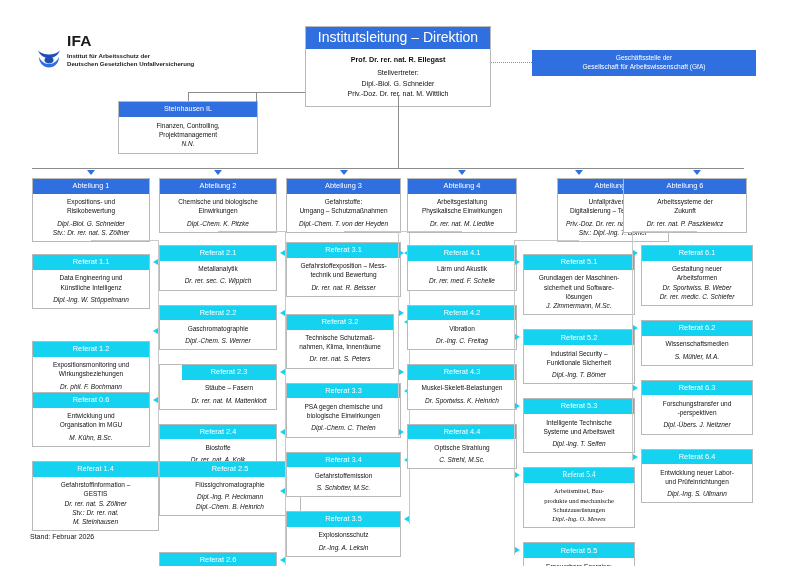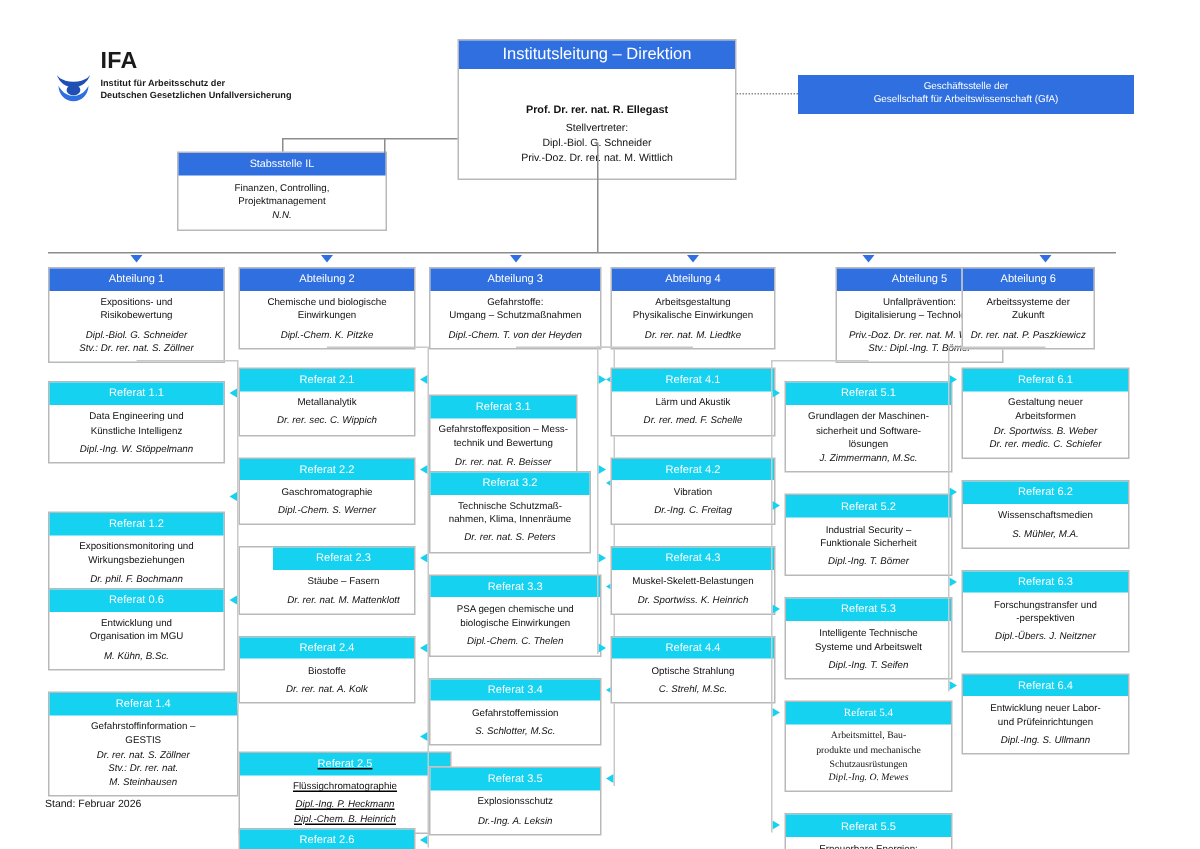--- a/index.html
+++ b/index.html
@@ -22,22 +22,22 @@
   .box { position: absolute; background: #ffffff; border: 1px solid #b9b9b9; }
   .hdr { color: #ffffff; text-align: center; font-size: 7.4px; line-height: 1.1; padding: 3.2px 2px 3.4px; }
   .hdr.blue { background: #2f6fe0; }
   .hdr.cyan { background: #14d2f0; }
   .body { text-align: center; color: #111; font-size: 6.5px; line-height: 1.42; padding: 3.5px 3px 4px; }
   .body .it { font-style: italic; }
   .body .sp { display: block; height: 3px; }
 
   
   #direktion { left: 305px; top: 26px; width: 186px; }
-  #direktion .hdr { font-size: 11px; }
-  #direktion .body { font-size: 7px; padding: 22px 4px 7px; line-height: 1.45; }
+  #direktion .hdr { font-size: 14px; }
+  #direktion .body { font-size: 7px; padding: 6px 4px 7px; line-height: 1.45; }
   #direktion .name { font-weight: bold; font-size: 7.2px; }
 
   #gfa { position: absolute; left: 532px; top: 50px; width: 224px; height: 26px;
          background: #2f6fe0; color: #fff; display: flex; align-items: center;
          justify-content: center; text-align: center; font-size: 6.6px; line-height: 1.35; }
 
   #stabsstelle { left: 118px; top: 101px; width: 140px; }
   #stabsstelle .hdr { font-size: 7.2px; }
   #stabsstelle .body { font-size: 6.5px; padding: 4px 3px 5px; }
 
@@ -92,21 +92,21 @@
 
   <div id="gfa">
     <div>
       <div>Geschäftsstelle der</div>
       <div>Gesellschaft für Arbeitswissenschaft (GfA)</div>
     </div>
   </div>
   <div class="dotted" style="left:491px; top:62px; width:41px;"></div>
 
   <div class="box" id="stabsstelle">
-    <div class="hdr blue">Stabsstelle IL</div>
+    <div class="hdr blue">Steinhausen IL</div>
     <div class="body">
       <div>Finanzen, Controlling,</div>
       <div>Projektmanagement</div>
       <div class="it">N.N.</div>
     </div>
   </div>
 
   <div class="ln vline" style="left:305px; top:62px; width:0; border-left:1px solid #8c8c8c; height:0;"></div>
   <div class="ln hline" style="left:256px; top:92px; width:49px;"></div>
   <div class="ln vline" style="left:256px; top:92px; height:10px;"></div>
@@ -210,21 +210,21 @@
       <div class="arr-left" style="left: 280px; top: 369.1px;"></div>
       <div class="box" style="left: 159px; top: 423.7px; width: 118px;">
         <div class="hdr cyan">Referat 2.4</div>
         <div class="body">
           <div>Biostoffe</div>
           <span class="sp"></span>
           <div class="it">Dr. rer. nat. A. Kolk</div>
         </div>
       </div>
       <div class="arr-left" style="left: 280px; top: 428.7px;"></div>
-      <div class="box" style="left: 159px; top: 501px; width: 142px; text-decoration: underline;">
+      <div class="box" style="left: 159px; top: 461px; width: 142px;">
         <div class="hdr cyan">Referat 2.5</div>
         <div class="body">
           <div>Flüssigchromatographie</div>
           <span class="sp"></span>
           <div class="it">Dipl.-Ing. P. Heckmann</div>
           <div class="it">Dipl.-Chem. B. Heinrich</div>
         </div>
       </div>
       <div class="arr-left" style="left: 280px; top: 488.3px;"></div>
       <div class="box" style="left: 159px; top: 552.2px; width: 118px;">
@@ -236,21 +236,21 @@
       <div class="arr-down" style="left: 339.5px; top: 170px;"></div>
       <div class="box" style="left: 286px; top: 178px; width: 115px;">
         <div class="hdr blue">Abteilung 3</div>
         <div class="body">
           <div>Gefahrstoffe:</div>
           <div>Umgang – Schutzmaßnahmen</div>
           <span class="sp"></span>
           <div class="it">Dipl.-Chem. T. von der Heyden</div>
         </div>
       </div>
-      <div class="box" style="left: 286px; top: 263px; width: 99px;">
+      <div class="box" style="left: 286px; top: 242px; width: 115px;">
         <div class="hdr cyan">Referat 3.1</div>
         <div class="body">
           <div>Gefahrstoffexposition – Mess-</div>
           <div>technik und Bewertung</div>
           <span class="sp"></span>
           <div class="it">Dr. rer. nat. R. Beisser</div>
         </div>
       </div>
       <div class="arr-left" style="left: 404px; top: 249.9px;"></div>
       <div class="box" style="left: 286px; top: 313.8px; width: 108px;">
@@ -395,21 +395,21 @@
       <div class="box" style="left: 523px; top: 542.4px; width: 112px;">
         <div class="hdr cyan">Referat 5.5</div>
         <div class="body">
           <div>Erneuerbare Energien:</div>
         </div>
       </div>
       <div class="arr-right" style="left: 515px; top: 547.4px;"></div>
       <div class="spine" style="left: 514px; top: 240.2px; height: 314.7px;"></div>
       <div class="ln hline" style="left: 514px; top: 240.2px; width: 65px; background: rgb(201, 201, 201);"></div>
       <div class="arr-down" style="left: 693px; top: 170px;"></div>
-      <div class="box" style="left: 641px; top: 178px; width: 89px;">
+      <div class="box" style="left: 623px; top: 178px; width: 124px;">
         <div class="hdr blue">Abteilung 6</div>
         <div class="body">
           <div>Arbeitssysteme der</div>
           <div>Zukunft</div>
           <span class="sp"></span>
           <div class="it">Dr. rer. nat. P. Paszkiewicz</div>
         </div>
       </div>
       <div class="box" style="left: 641px; top: 244.9px; width: 112px;">
         <div class="hdr cyan">Referat 6.1</div>

